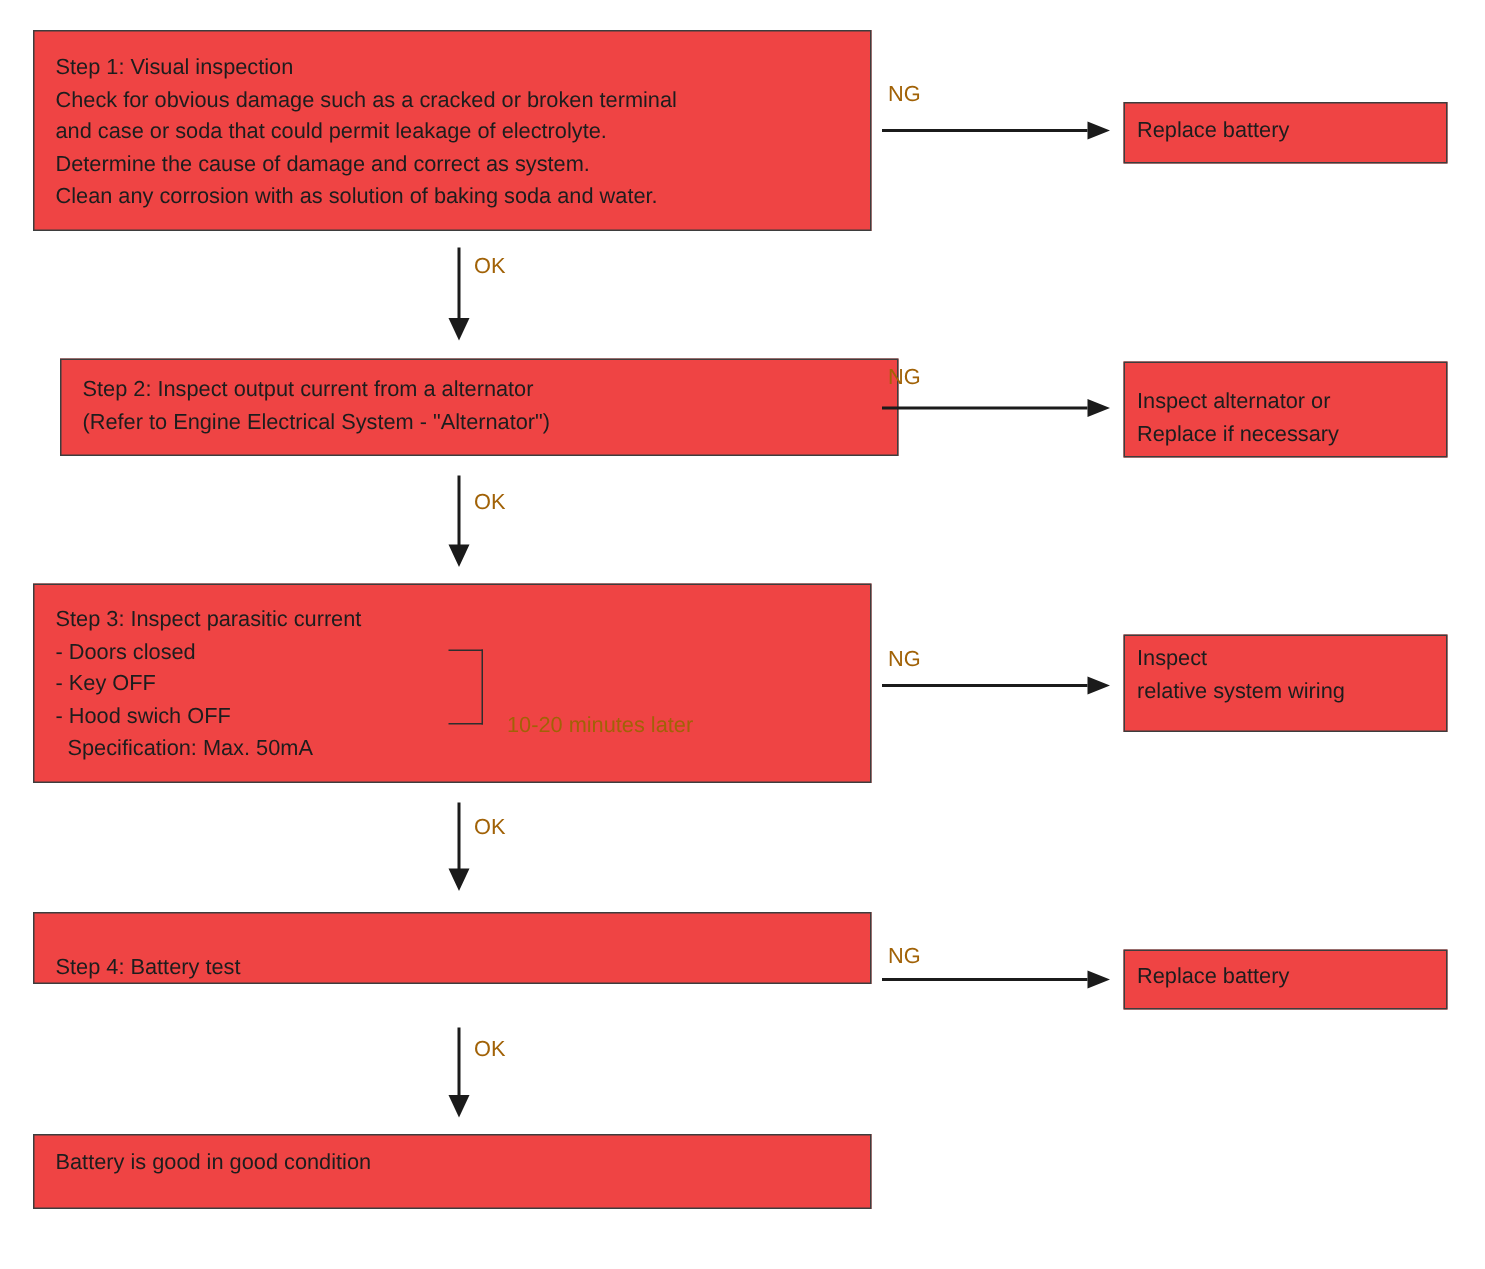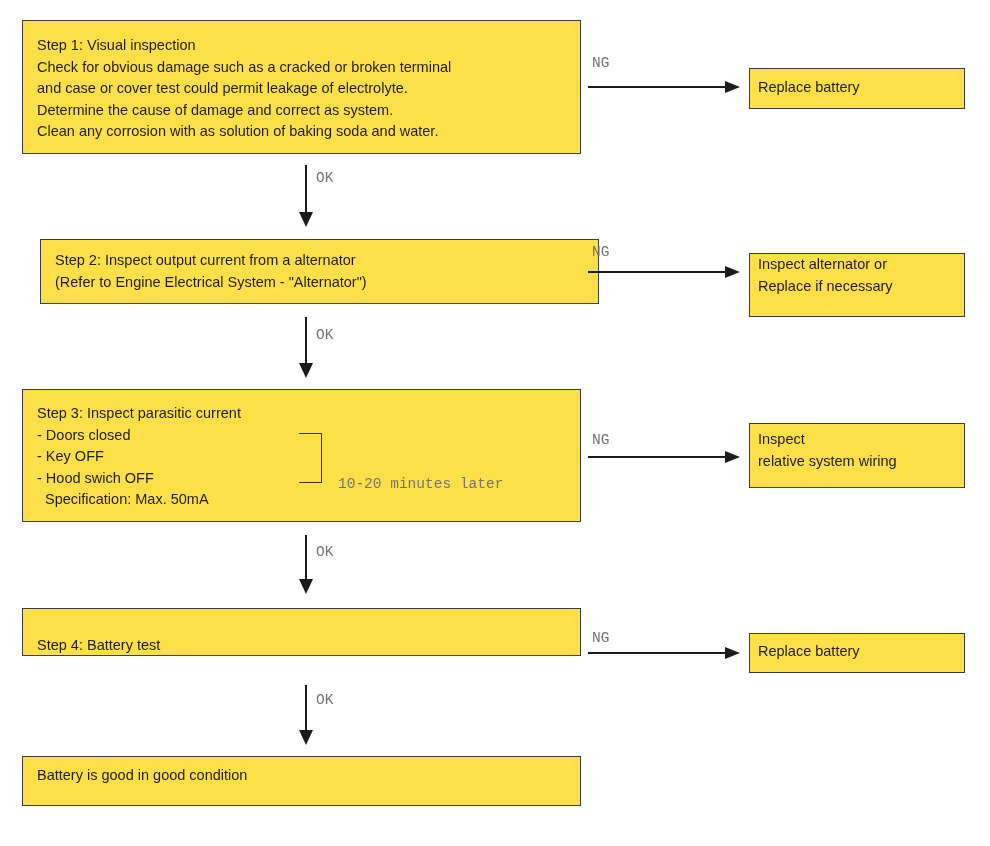--- a/index.html
+++ b/index.html
@@ -11,31 +11,30 @@
     font-family: "Liberation Sans", "DejaVu Sans", sans-serif;
     font-size: 14.5px;
     line-height: 21.5px;
     color: #1d1d1d;
     overflow: hidden;
   }
   .box {
     position: absolute;
     box-sizing: border-box;
     border: 1.5px solid #3d3d3d;
-    background: #fde047;
+    background: #ef4444;
   }
   .box .ln { white-space: nowrap; }
   .main-box { padding-left: 14px; padding-right: 8px; }
   .out-box  { padding-left: 8px;  padding-right: 4px; }
   .ln.indent { padding-left: 8px; }
   .edge-label {
     position: absolute;
     white-space: nowrap;
-    color: #737373;
-    font-family: Liberation Mono, monospace;
+    color: #a16207;
   }
   .hline { position: absolute; height: 1.5px; background: #1b1b1b; }
   .vline { position: absolute; width: 1.5px;  background: #1b1b1b; }
   .arrow-right {
     position: absolute; width: 0; height: 0;
     border-top: 6px solid transparent;
     border-bottom: 6px solid transparent;
     border-left: 15px solid #1b1b1b;
   }
   .arrow-down {
@@ -54,21 +53,21 @@
   }
 </style>
 </head>
 <body>
 
 <div class="stage">
 
   <div class="box main-box" style="left:22px;top:20px;width:559px;height:134px;padding-top:14px;">
     <div class="ln">Step 1: Visual inspection</div>
     <div class="ln">Check for obvious damage such as a cracked or broken terminal</div>
-    <div class="ln">and case or cover test could permit leakage of electrolyte.</div>
+    <div class="ln">and case or soda that could permit leakage of electrolyte.</div>
     <div class="ln">Determine the cause of damage and correct as system.</div>
     <div class="ln">Clean any corrosion with as solution of baking soda and water.</div>
   </div>
 
   <div class="edge-label" style="left:592px;top:53px;">NG</div>
   <div class="hline" style="left:588px;top:86px;width:137px;"></div>
   <div class="arrow-right" style="left:725px;top:81px;"></div>
   <div class="box out-box" style="left:749px;top:68px;width:216px;height:41px;padding-top:8px;">
     <div class="ln">Replace battery</div>
   </div>
@@ -78,21 +77,21 @@
   <div class="edge-label" style="left:316px;top:168px;">OK</div>
 
   <div class="box main-box" style="left:40px;top:239px;width:559px;height:65px;padding-top:10px;">
     <div class="ln">Step 2: Inspect output current from a alternator</div>
     <div class="ln">(Refer to Engine Electrical System - "Alternator")</div>
   </div>
 
   <div class="edge-label" style="left:592px;top:242px;">NG</div>
   <div class="hline" style="left:588px;top:271px;width:137px;"></div>
   <div class="arrow-right" style="left:725px;top:266px;"></div>
-  <div class="box out-box" style="left:749px;top:241px;width:216px;height:64px;padding-top:0;margin-top:12px;">
+  <div class="box out-box" style="left:749px;top:241px;width:216px;height:64px;padding-top:16px;">
     <div class="ln">Inspect alternator or</div>
     <div class="ln">Replace if necessary</div>
   </div>
 
   <div class="vline" style="left:305px;top:317px;height:47px;"></div>
   <div class="arrow-down" style="left:299px;top:363px;"></div>
   <div class="edge-label" style="left:316px;top:325px;">OK</div>
 
   <div class="box main-box" style="left:22px;top:389px;width:559px;height:133px;padding-top:13px;">
     <div class="ln">Step 3: Inspect parasitic current</div>

